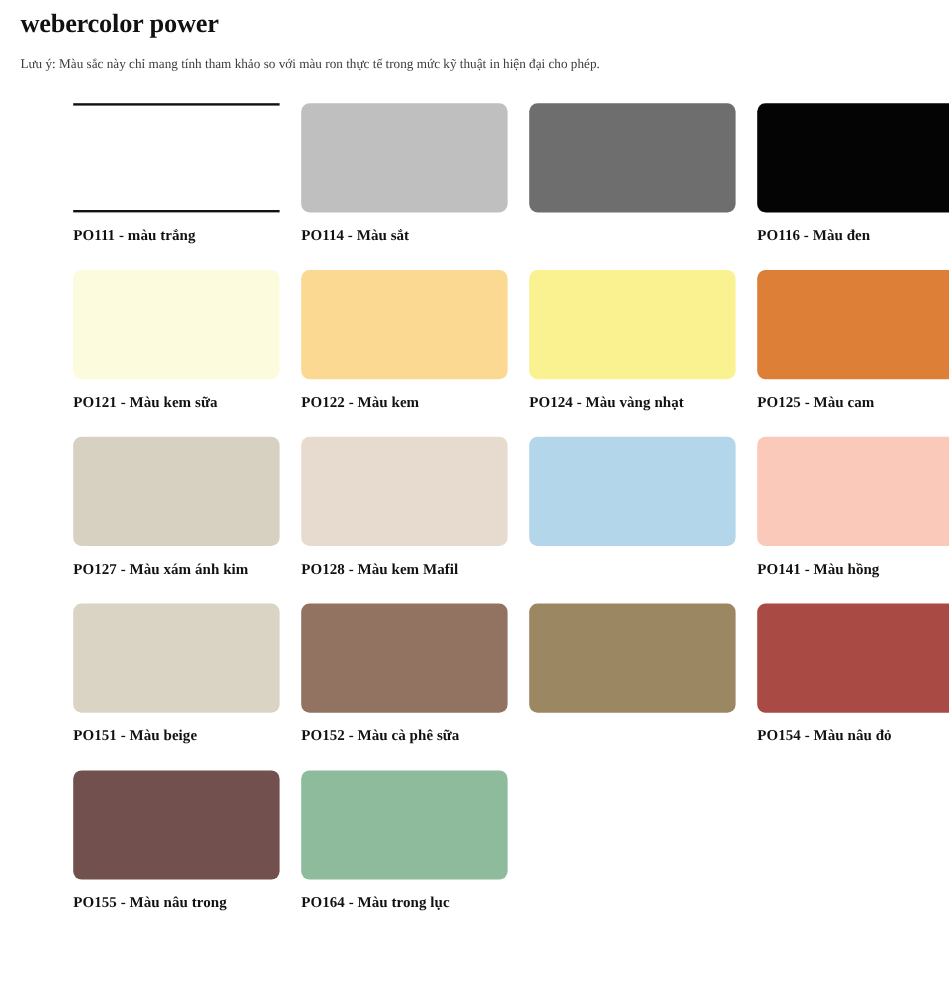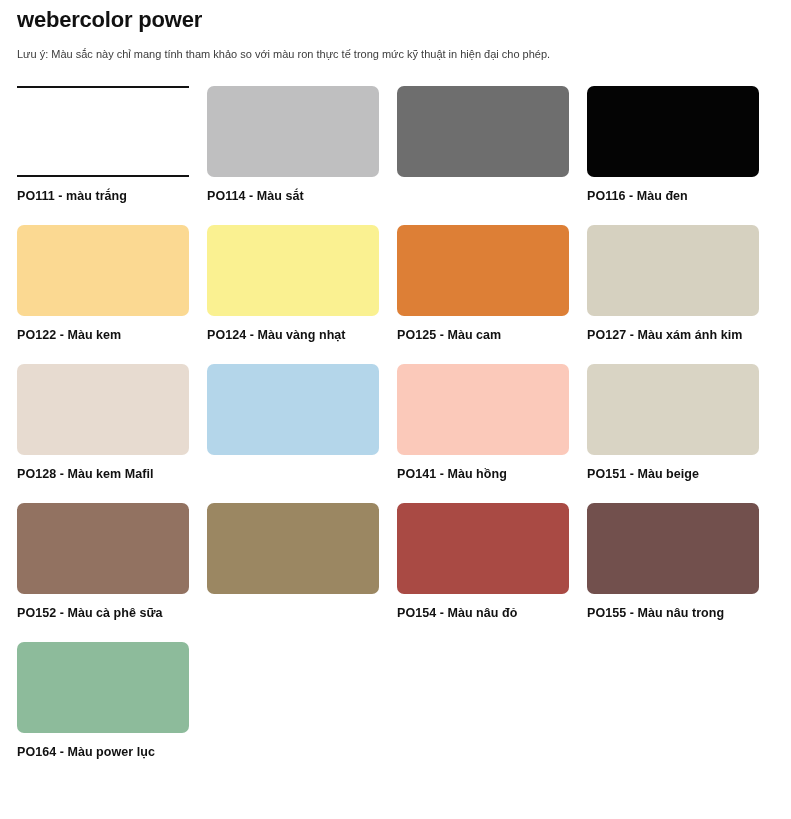--- a/index.html
+++ b/index.html
@@ -15,20 +15,21 @@
     font-family: "Liberation Sans", "DejaVu Sans", sans-serif;
     color: #1a1a1a;
     -webkit-font-smoothing: antialiased;
   }
   .page {
     position: relative;
     width: 634px;
     height: 819px;
     box-sizing: border-box;
     padding: 0 17px;
+    font-family: Liberation Serif, serif;
   }
   .page-title {
     margin: 0;
     padding-top: 6px;
     font-size: 22px;
     line-height: 28px;
     font-weight: bold;
     letter-spacing: -0.2px;
     color: #111111;
   }
@@ -40,20 +41,21 @@
     font-weight: 400;
     color: #3c3c3c;
     max-width: 757px;
   }
   .swatch-grid {
     margin-top: 21px;
     display: grid;
     grid-template-columns: repeat(4, 172px);
     column-gap: 18px;
     row-gap: 21px;
+    margin-left: 44px;
   }
   .swatch-cell {
     width: 172px;
   }
   .swatch-chip {
     width: 172px;
     height: 91px;
     border-radius: 7px;
     box-sizing: border-box;
   }
@@ -92,20 +94,24 @@
         <div class="swatch-label">PO114 - Màu sắt</div>
       </div>
       <div class="swatch-cell">
         <div class="swatch-chip" style="background: rgb(110, 110, 110);"></div>
       </div>
       <div class="swatch-cell">
         <div class="swatch-chip" style="background: rgb(4, 4, 4);"></div>
         <div class="swatch-label">PO116 - Màu đen</div>
       </div>
       <div class="swatch-cell">
+        <div class="swatch-chip" style="background: rgb(253, 251, 221);"></div>
+        <div class="swatch-label">PO121 - Màu kem sữa</div>
+      </div>
+      <div class="swatch-cell">
         <div class="swatch-chip" style="background: rgb(251, 217, 146);"></div>
         <div class="swatch-label">PO122 - Màu kem</div>
       </div>
       <div class="swatch-cell">
         <div class="swatch-chip" style="background: rgb(250, 241, 145);"></div>
         <div class="swatch-label">PO124 - Màu vàng nhạt</div>
       </div>
       <div class="swatch-cell">
         <div class="swatch-chip" style="background: rgb(221, 127, 54);"></div>
         <div class="swatch-label">PO125 - Màu cam</div>
@@ -139,17 +145,17 @@
       <div class="swatch-cell">
         <div class="swatch-chip" style="background: rgb(169, 74, 68);"></div>
         <div class="swatch-label">PO154 - Màu nâu đỏ</div>
       </div>
       <div class="swatch-cell">
         <div class="swatch-chip" style="background: rgb(114, 80, 77);"></div>
         <div class="swatch-label">PO155 - Màu nâu trong</div>
       </div>
       <div class="swatch-cell">
         <div class="swatch-chip" style="background: rgb(141, 187, 155);"></div>
-        <div class="swatch-label">PO164 - Màu power lục</div>
+        <div class="swatch-label">PO164 - Màu trong lục</div>
       </div>
     </div>
 
 </div>
 
 </body></html>

